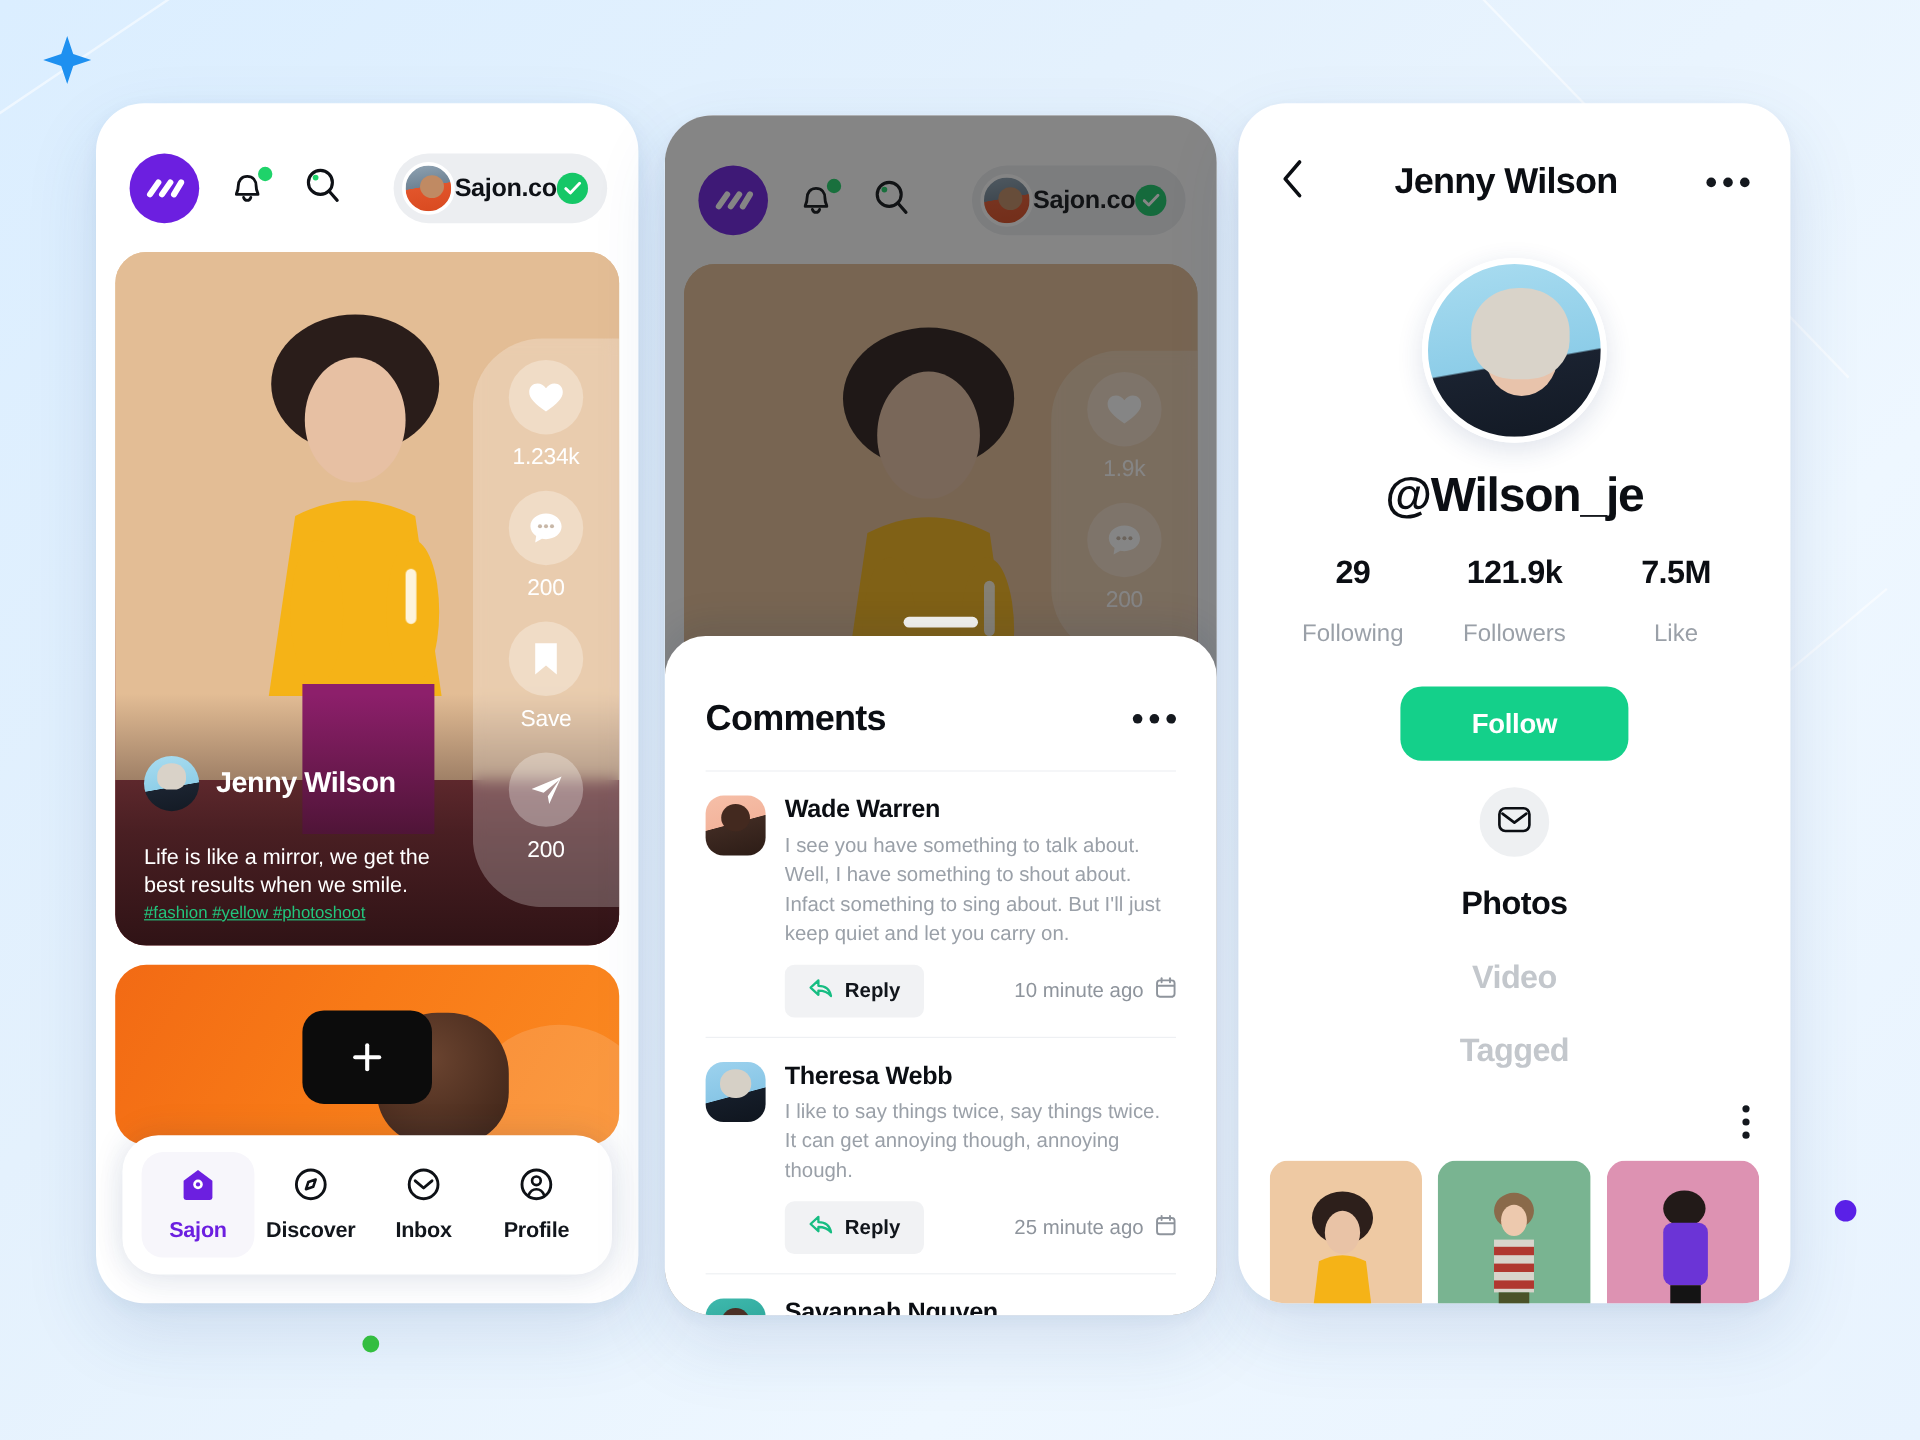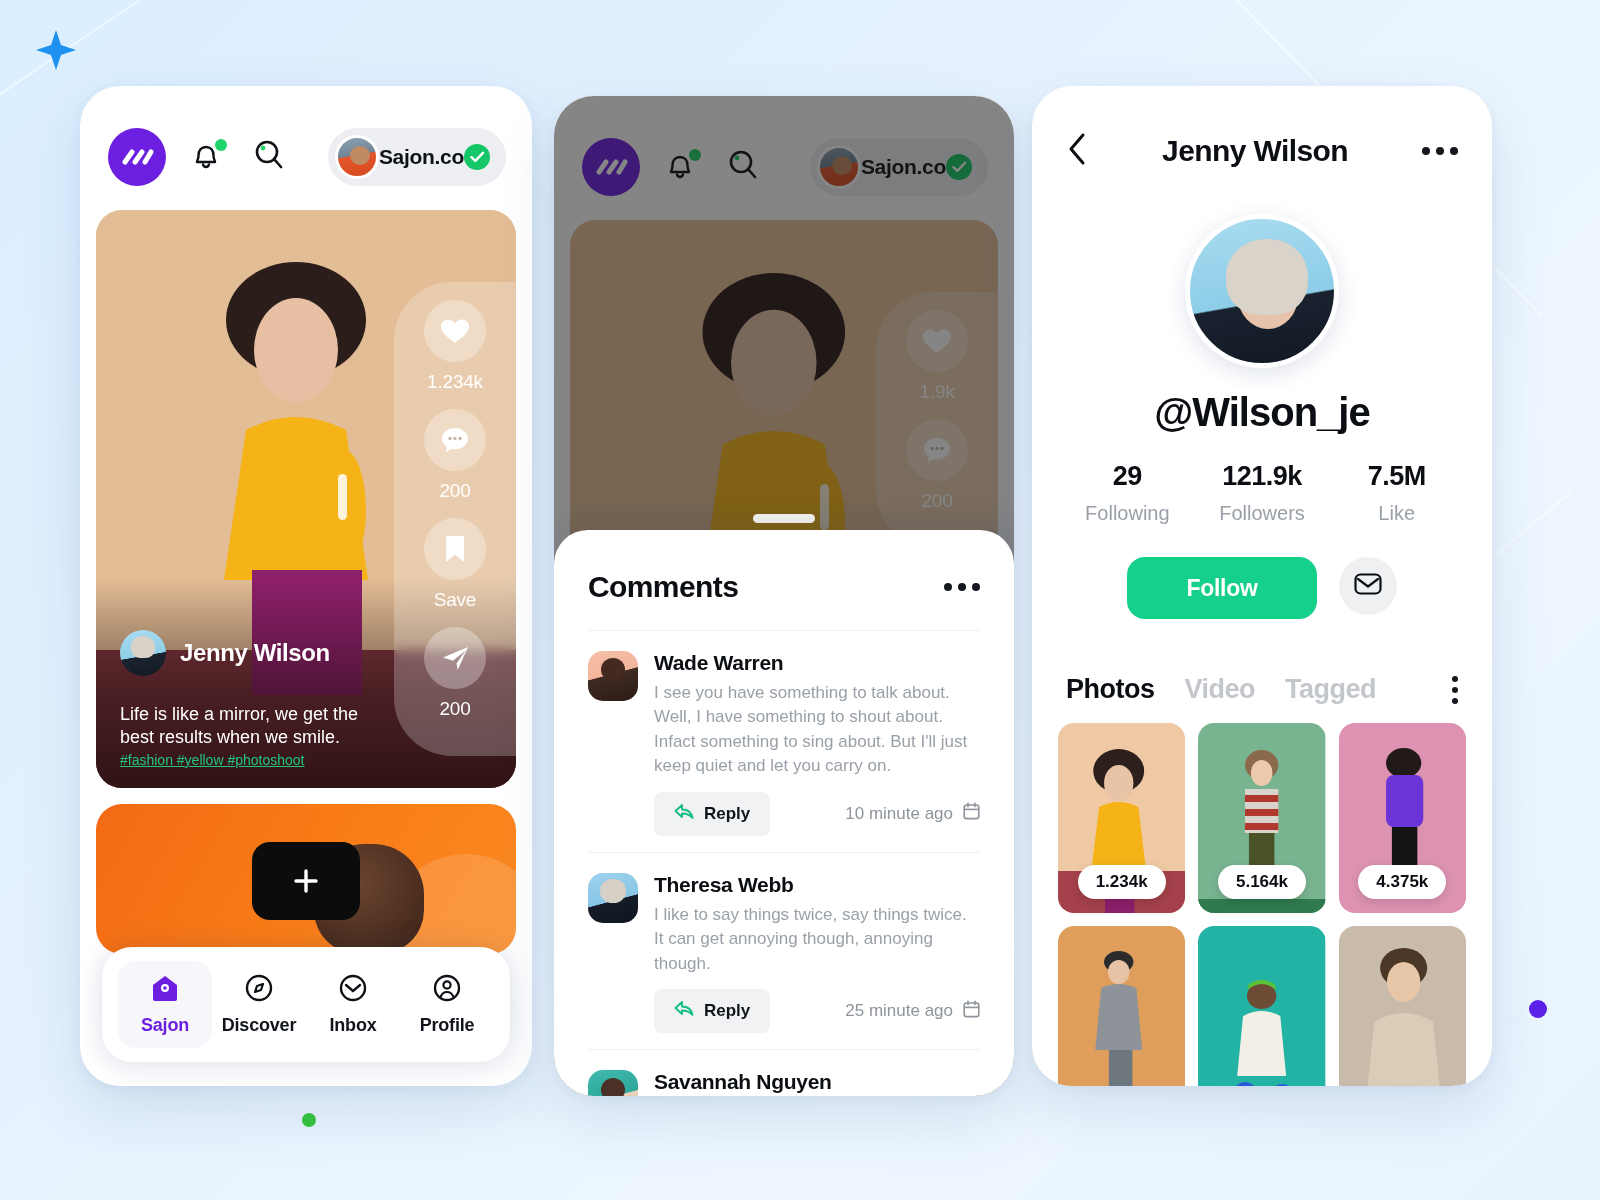--- a/index.html
+++ b/index.html
@@ -163,21 +163,21 @@
   .drag-handle {
     position: absolute; left: 50%; transform: translateX(-50%); top: 418px;
     width: 62px; height: 9px; border-radius: 6px; background: rgba(255,255,255,0.95); z-index: 4;
   }
 
   
   .sheet {
     position: absolute; left: 0; right: 0; bottom: 0; top: 434px;
     background: #fff; border-radius: 34px 34px 0 0; z-index: 5;
     box-shadow: 0 -10px 30px rgba(20,40,70,0.12);
-    padding: 40px 34px 0 34px; overflow: hidden;
+    padding: 52px 34px 0 34px; overflow: hidden;
   }
   .sheet-head { display: flex; align-items: center; justify-content: space-between; margin-bottom: 26px; }
   .sheet-title { font-size: 30px; font-weight: 800; color: #0b0e13; letter-spacing: -0.6px; }
   .dots-h { display: flex; gap: 6px; cursor: pointer; }
   .dots-h i { width: 8px; height: 8px; border-radius: 50%; background: #14181e; display:block; }
 
   .comment { display: flex; gap: 16px; padding: 20px 0 16px; border-top: 1px solid #eef0f3; }
   .comment:first-of-type { border-top: none; padding-top: 0; }
   .c-av { width: 50px; height: 50px; border-radius: 15px; flex: none; overflow: hidden; position: relative; }
   .c-av.a1 { background: linear-gradient(165deg,#f6bfa8 0%,#f3b49c 46%,#3f2a22 47%,#2c1c16 100%); }
@@ -211,33 +211,33 @@
     border-radius: 48% 48% 42% 42%; background: #d9d3c9;
   }
   .pf-avatar .face {
     position:absolute; left:48px; top:44px; width:60px; height:66px;
     border-radius: 46% 46% 50% 50%; background:#e8c3ab;
   }
   .pf-handle { text-align: center; font-size: 40px; font-weight: 800; color: #0b0e13; margin-top: 22px; letter-spacing: -1px; }
   .pf-stats { display: flex; margin-top: 26px; padding: 0 28px; }
   .stat { flex: 1; text-align: center; }
   .stat-val { font-size: 27px; font-weight: 800; color: #0b0e13; letter-spacing: -0.5px; }
-  .stat-lbl { font-size: 20px; color: #9aa0a8; margin-top: 10px; }
-  .pf-actions { display: flex; align-items: flex-start; justify-content: center; gap: 22px; margin-top: 32px; }
+  .stat-lbl { font-size: 20px; color: #9aa0a8; margin-top: 24px; }
+  .pf-actions { display: flex; align-items: center; justify-content: center; gap: 22px; margin-top: 32px; flex-direction: column; }
   .follow-btn {
     width: 190px; height: 62px; border-radius: 18px; background: #14d08a;
     display: flex; align-items: center; justify-content: center;
     color: #fff; font-size: 23px; font-weight: 700; border: none; cursor: pointer;
     font-family: inherit; letter-spacing: -0.3px;
   }
   .msg-btn {
     width: 58px; height: 58px; border-radius: 50%; background: #eef0f2;
     display: flex; align-items: center; justify-content: center; cursor: pointer;
   }
-  .pf-tabs { display: flex; align-items: center; gap: 30px; padding: 0 34px; margin-top: 55px; }
+  .pf-tabs { display: flex; align-items: center; gap: 30px; padding: 0 34px; margin-top: 24px; flex-direction: column; }
   .pf-tab { font-size: 27px; font-weight: 800; color: #c3c7cc; letter-spacing: -0.5px; cursor: pointer; }
   .pf-tab.active { color: #0b0e13; }
   .dots-v { margin-left: auto; display: flex; flex-direction: column; gap: 5px; cursor: pointer; }
   .dots-v i { width: 6px; height: 6px; border-radius: 50%; background: #14181e; display:block; }
 
   .pf-grid {
     display: grid; grid-template-columns: repeat(3, 1fr); gap: 13px;
     padding: 18px 26px 0;
   }
   .pf-cell {

